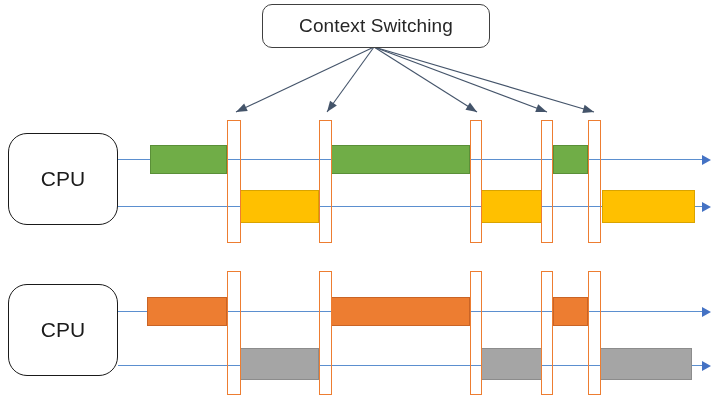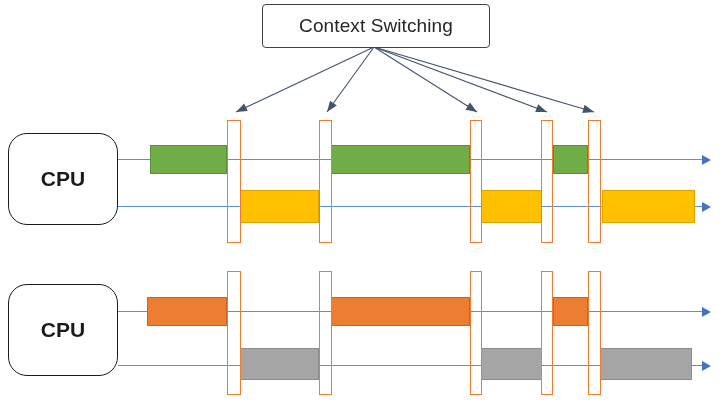--- a/index.html
+++ b/index.html
@@ -17,21 +17,21 @@
     height: 402px;
     background: #ffffff;
     overflow: hidden;
   }
 
   
   .label-box {
     position: absolute;
     box-sizing: border-box;
     border: 1.3px solid #404040;
-    border-radius: 4px;
+    border-radius: 10px;
     background: #ffffff;
     display: flex;
     align-items: center;
     justify-content: center;
   }
   .label-box-text {
     font-size: 19px;
     color: #262626;
     letter-spacing: .1px;
     white-space: nowrap;
@@ -40,21 +40,20 @@
   
   .cpu-box {
     position: absolute;
     box-sizing: border-box;
     border: 1.4px solid #1a1a1a;
     border-radius: 19px;
     background: #ffffff;
     display: flex;
     align-items: center;
     justify-content: center;
-    font-weight: bold;
   }
   .cpu-box-text {
     font-size: 21px;
     color: #1a1a1a;
   }
 
   
   .axis-line {
     position: absolute;
     height: 0;

